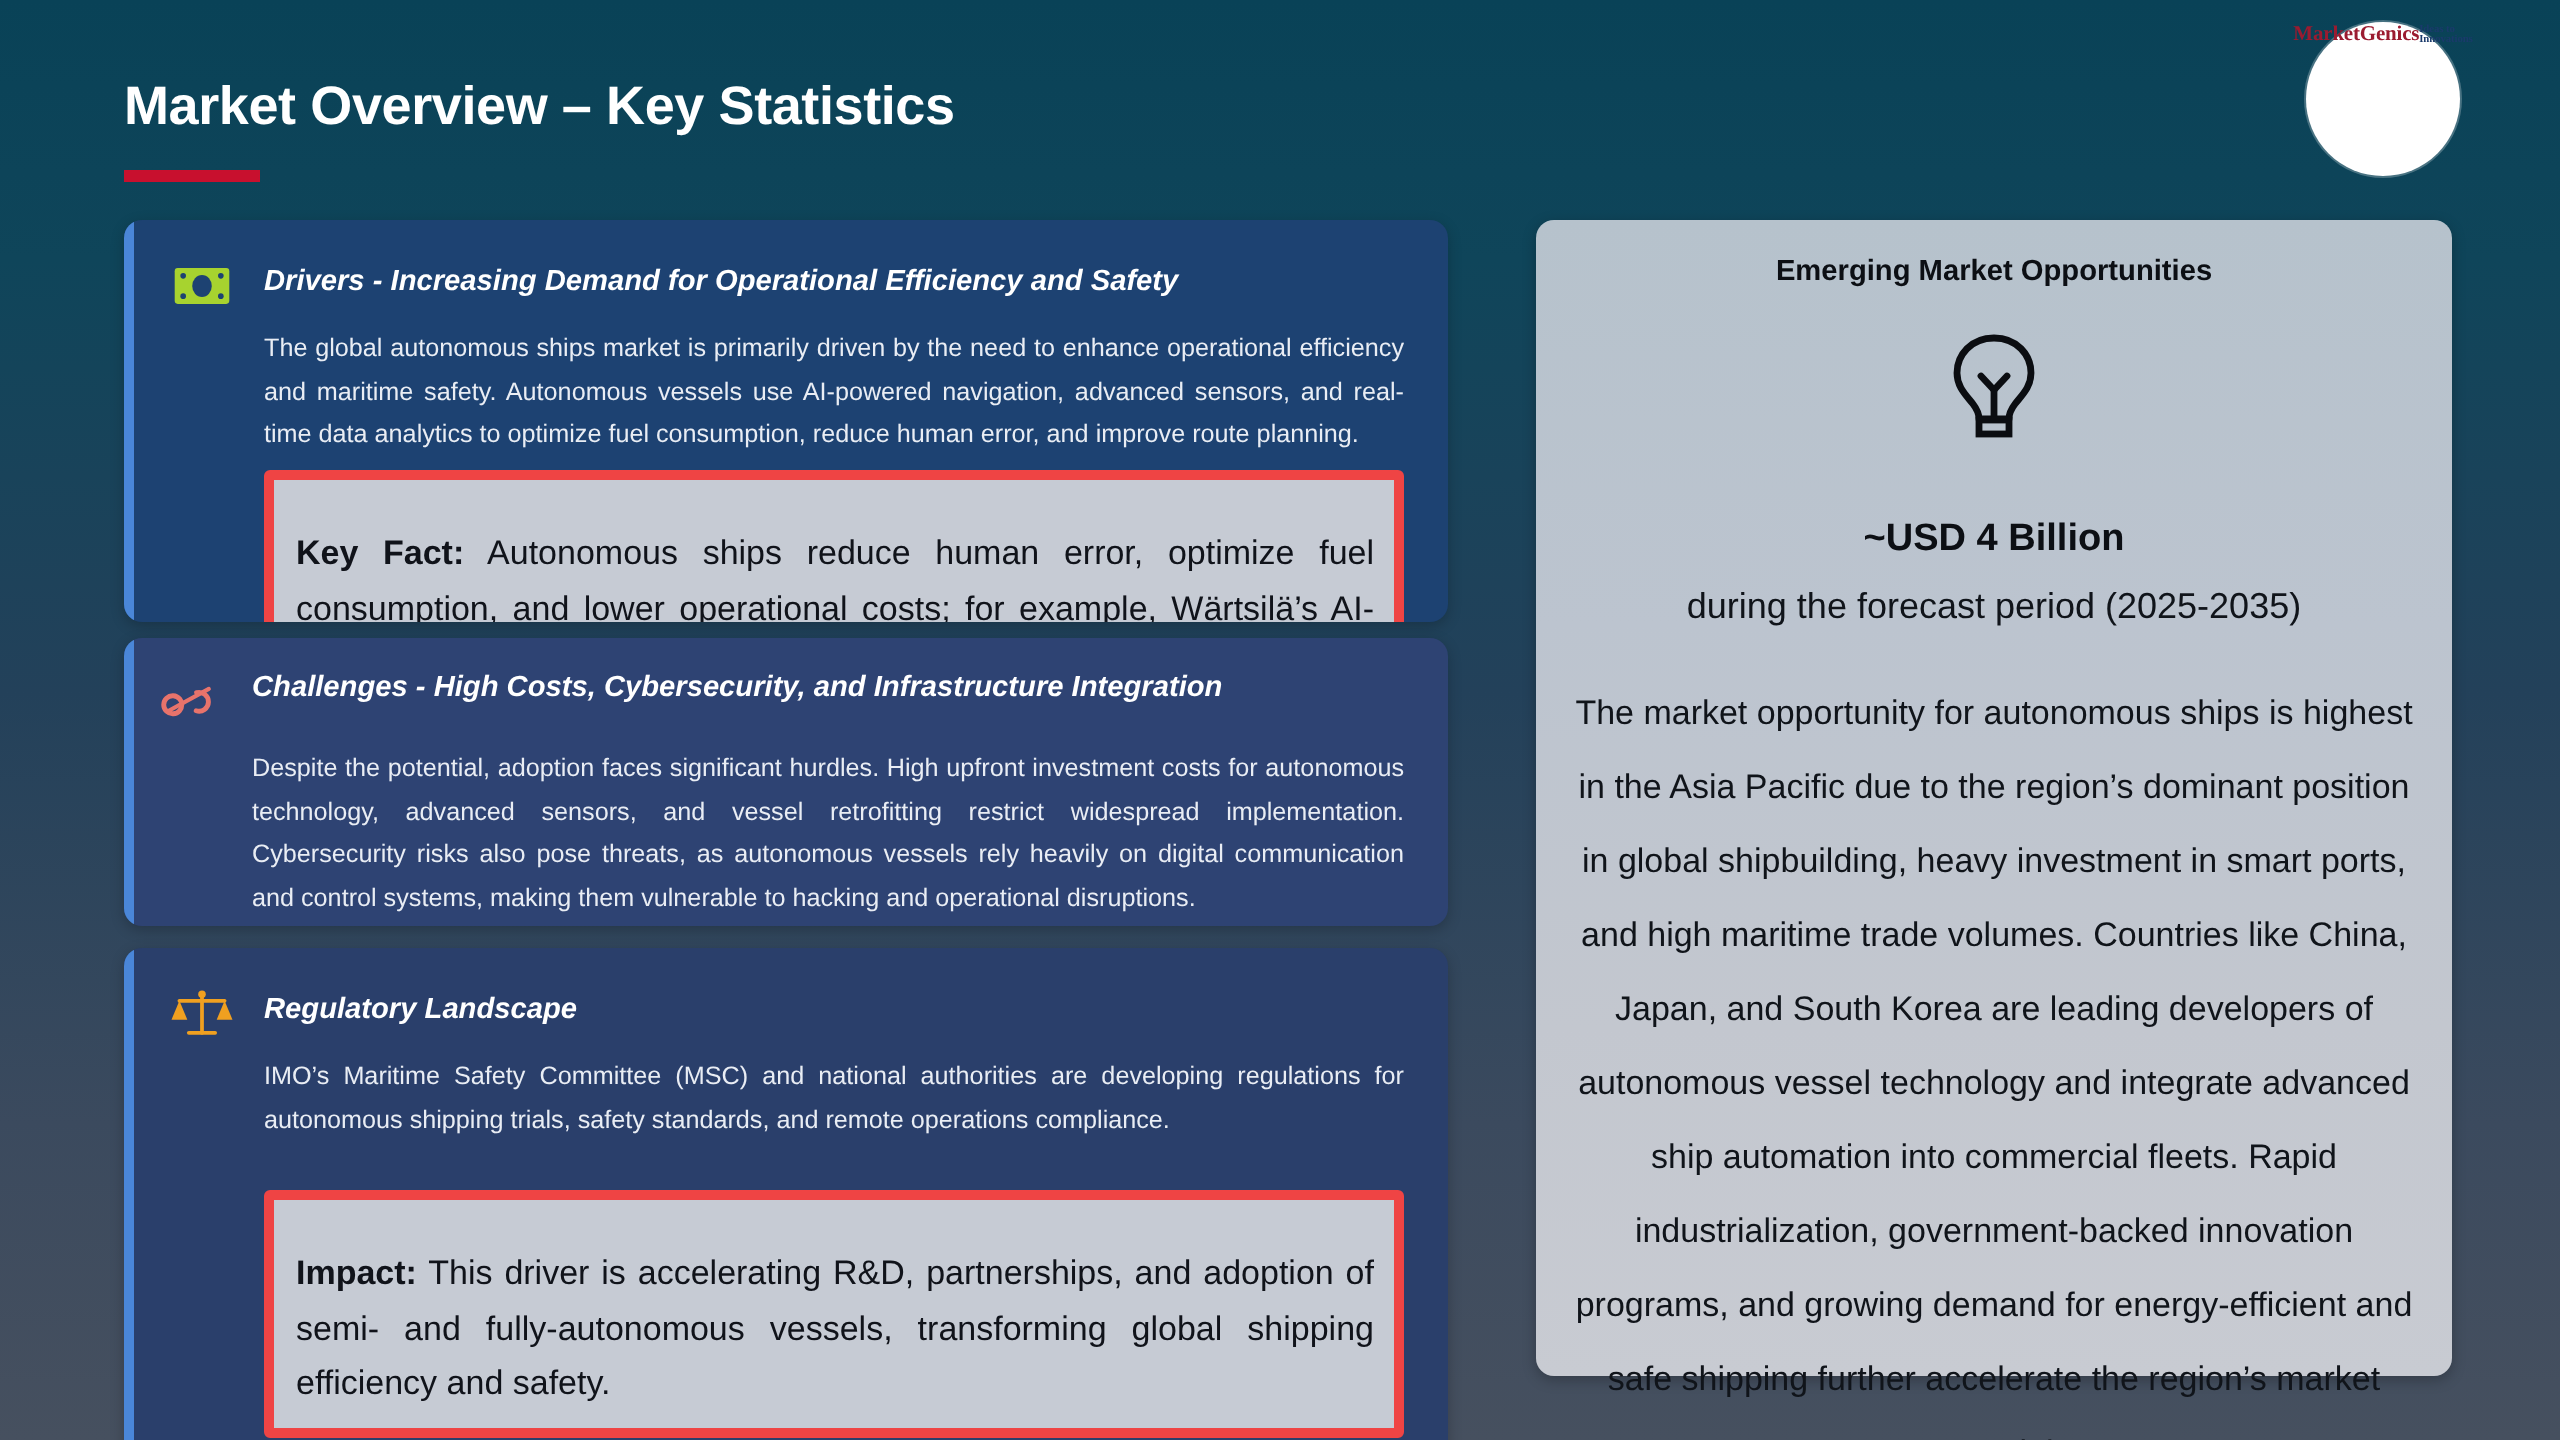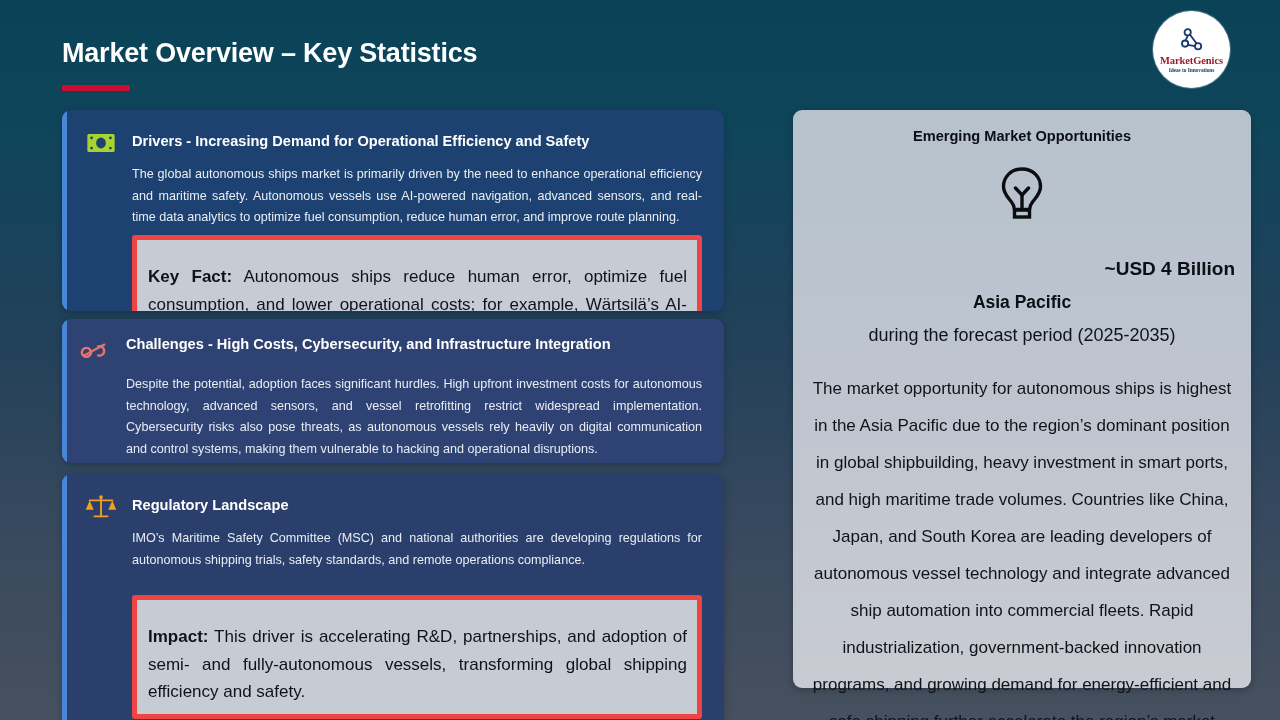--- a/index.html
+++ b/index.html
@@ -19,21 +19,21 @@
   .title-rule {
     position:absolute; left:62px; top:85px;
     width:68px; height:6px; background:#c8102e;
   }
 
   
   .logo-badge {
     position:absolute; right:50px; top:11px;
     width:77px; height:77px; border-radius:50%;
     background:#ffffff;
-    display:flex; flex-direction:column; align-items:center; justify-content:center;
+    display:flex; align-items:flex-start; justify-content:center;
     box-shadow:0 0 0 1px rgba(255,255,255,.25);
   }
   .logo-mark { width:30px; height:26px; margin-top:2px; }
   .logo-name {
     font-family:"Liberation Serif", serif;
     font-size:10.5px; font-weight:bold; color:#9b1b30; line-height:1;
     margin-top:2px; letter-spacing:-0.1px;
   }
   .logo-tag {
     font-family:"Liberation Serif", serif;
@@ -56,21 +56,21 @@
     background:#4a86d8; border-radius:9px 0 0 9px;
   }
   .card-1 { background:#1d4272; height:201px; }
   .card-2 { background:#2d4372; background:#2e4373; height:144px; margin-top:8px;padding-left:16px; }
   .card-3 { background:#2a3f6b; height:260px; margin-top:11px; }
 
   .card-head { display:flex; align-items:flex-start; gap:14px; }
   .card-icon { width:34px; height:34px; flex:0 0 34px; display:flex; align-items:center; justify-content:center; }
   .card-title {
     font-size:14.6px; font-weight:bold; color:#ffffff;
-    line-height:1.25; padding-top:6px;
+    line-height:1.25; padding-top:6px;font-style:italic;
   }
   .card-body {
     font-size:12.6px; color:#e9edf4; line-height:1.72;
     text-align:justify; margin-left:48px; margin-top:4px;
   }
   
   .card-2 .card-title { padding-top:0; }
   .card-2 .card-body { margin-top:5px; }
 
   .note-box {
@@ -78,30 +78,30 @@
     background:#c6cbd4;
     border:5px solid #ef4444;
     border-radius:3px;
     padding:23px 10px 8px 11px;
     color:#10131a; font-size:17px; line-height:1.62; text-align:justify;
   }
   .note-box b { font-weight:bold; }
 
   
   .right-panel {
-    position:absolute; left:793px; top:110px; width:458px; height:578px;
+    position:absolute; left:768px; top:110px; width:458px; height:578px;
     border-radius:9px;
     background:linear-gradient(to bottom,#b6c2cc 0%, #bcc4cf 35%, #c3c7cf 70%, #c8cbd2 100%);
     box-shadow:0 2px 7px rgba(0,0,0,.25);
     padding:14px 16px 12px 16px;
     text-align:center;
   }
   .rp-title { font-size:14.6px; font-weight:bold; color:#0c0f14; margin-top:4px; }
   .rp-icon { margin:22px auto 0 auto; width:56px; height:62px; }
-  .rp-figure { font-size:19px; font-weight:bold; color:#0c0f14; margin-top:26px;text-align:right; }
+  .rp-figure { font-size:19px; font-weight:bold; color:#0c0f14; margin-top:26px; }
   .rp-sub { font-size:13.2px; color:#10141a; margin-top:13px; }
   .rp-region { font-size:17.5px; font-weight:bold; color:#0c0f14; margin-top:12px; }
   .rp-period { font-size:18px; color:#10141a; margin-top:12px; }
   .rp-para {
     font-size:17px; color:#10141a; line-height:2.18;
     margin-top:24px; text-align:center; padding:0 2px;
   }
 </style>
 </head>
 <body>
@@ -188,16 +188,15 @@
 
 <div class="right-panel">
   <div class="rp-title">Emerging Market Opportunities</div>
   <svg class="rp-icon" viewBox="0 0 56 62">
     <path d="M28 3 C16.5 3 9.5 11.5 9.5 20.5 C9.5 27.5 14 31.5 17.5 36 C19.5 38.6 20.5 41 20.5 43.5 L35.5 43.5 C35.5 41 36.5 38.6 38.5 36 C42 31.5 46.5 27.5 46.5 20.5 C46.5 11.5 39.5 3 28 3 Z" fill="none" stroke="#0b0d11" stroke-width="3.4" stroke-linejoin="round"></path>
     <path d="M21.5 22 L28 29 L34.5 22" fill="none" stroke="#0b0d11" stroke-width="3.4" stroke-linecap="round" stroke-linejoin="round"></path>
     <path d="M28 29 L28 43.5" fill="none" stroke="#0b0d11" stroke-width="3.4"></path>
     <rect x="20.5" y="44" width="15" height="7" fill="none" stroke="#0b0d11" stroke-width="3.4"></rect>
   </svg>
   <div class="rp-figure">~USD 4 Billion</div>
-  <div class="rp-region">Asia Pacific</div>
   <div class="rp-period">during the forecast period (2025-2035)</div>
   <div class="rp-para">The market opportunity for autonomous ships is highest in the Asia Pacific due to the region’s dominant position in global shipbuilding, heavy investment in smart ports, and high maritime trade volumes. Countries like China, Japan, and South Korea are leading developers of autonomous vessel technology and integrate advanced ship automation into commercial fleets. Rapid industrialization, government-backed innovation programs, and growing demand for energy-efficient and safe shipping further accelerate the region’s market potential.</div>
 </div>
 
 </body></html>

